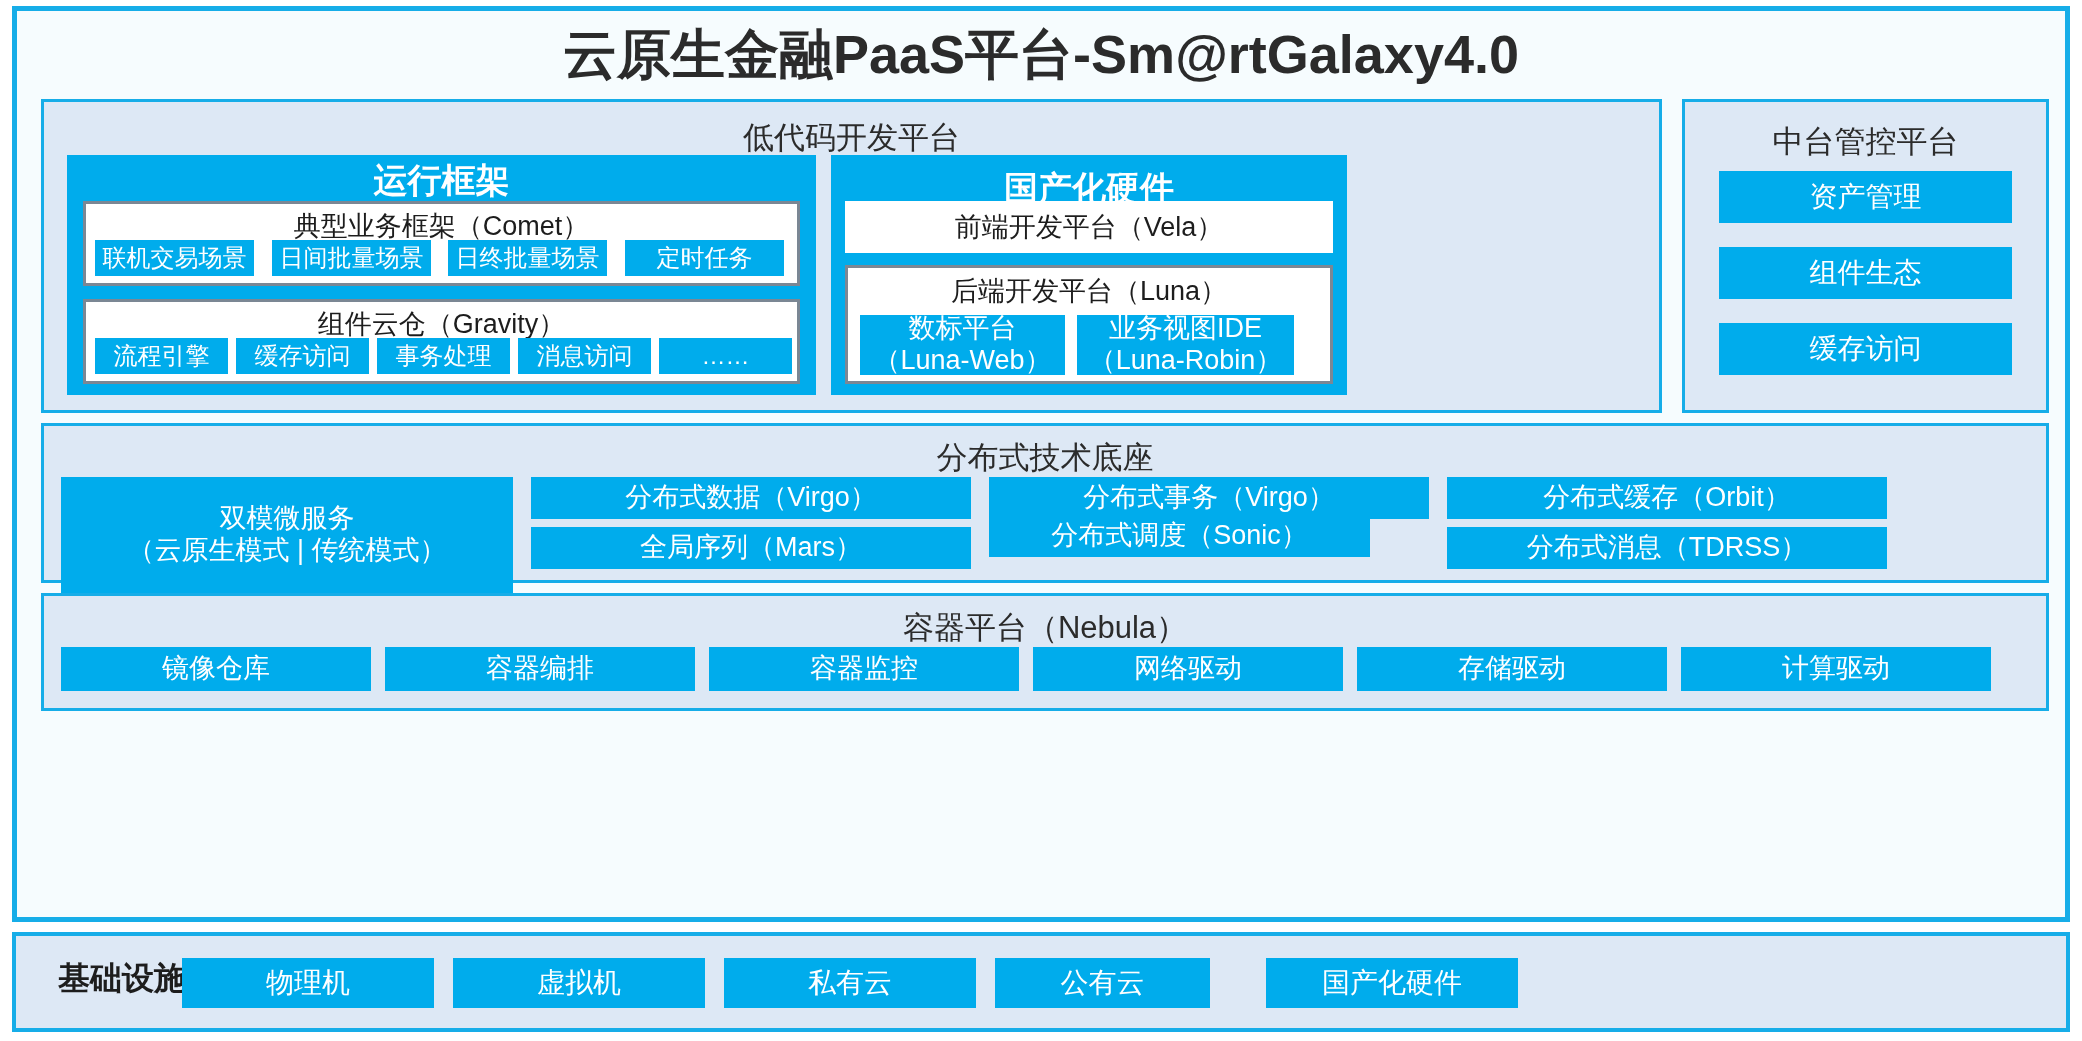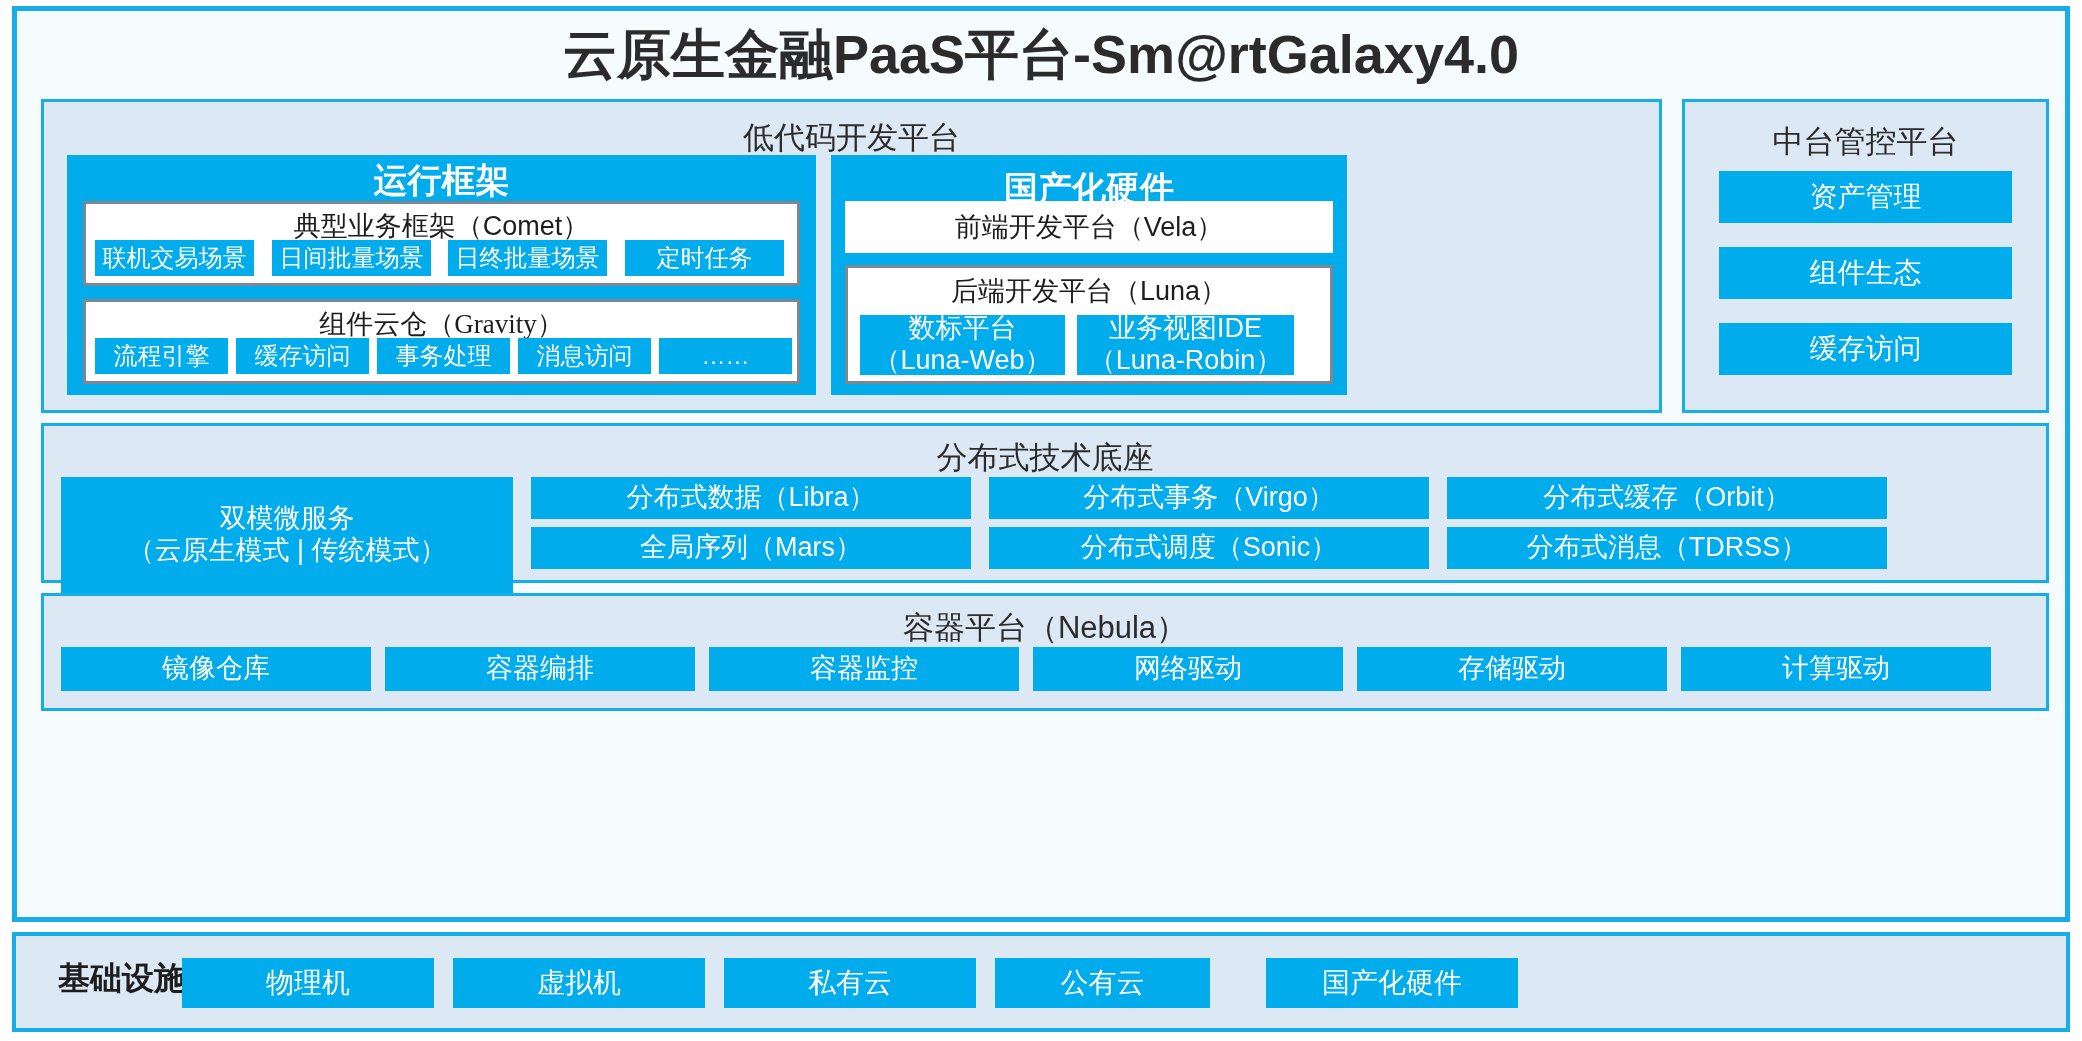--- a/index.html
+++ b/index.html
@@ -155,21 +155,21 @@
 
     <div class="white-card" style="left:66px; top:190px; width:717px; height:85px;">
       <div class="card-title" style="margin-top:9px;">典型业务框架（Comet）</div>
     </div>
     <div class="chip" style="left:78px; top:229px; width:159px; height:36px;">联机交易场景</div>
     <div class="chip" style="left:255px; top:229px; width:159px; height:36px;">日间批量场景</div>
     <div class="chip" style="left:431px; top:229px; width:159px; height:36px;">日终批量场景</div>
     <div class="chip" style="left:608px; top:229px; width:159px; height:36px;">定时任务</div>
 
     <div class="white-card" style="left:66px; top:288px; width:717px; height:85px;">
-      <div class="card-title" style="margin-top:9px;font-family:Liberation Serif, serif;">组件云仓（Gravity）</div>
+      <div class="card-title" style="margin-top:9px;">组件云仓（Gravity）</div>
     </div>
     <div class="chip" style="left:78px; top:327px; width:133px; height:36px;">流程引擎</div>
     <div class="chip" style="left:219px; top:327px; width:133px; height:36px;">缓存访问</div>
     <div class="chip" style="left:360px; top:327px; width:133px; height:36px;">事务处理</div>
     <div class="chip" style="left:501px; top:327px; width:133px; height:36px;">消息访问</div>
     <div class="chip" style="left:642px; top:327px; width:133px; height:36px;">……</div>
 
     <div class="cyan-block" style="left:814px; top:144px; width:516px; height:240px;">
       <div class="cyan-block-title" style="margin-top:16px;">国产化硬件</div>
     </div>
@@ -199,26 +199,26 @@
 
     <div class="panel" style="left:24px; top:412px; width:2008px; height:160px;">
       <div class="panel-title" style="margin-top:16px;">分布式技术底座</div>
     </div>
 
     <div class="chip two-line lg" style="left:44px; top:466px; width:452px; height:116px;justify-content:center;">
       <span class="l1">双模微服务</span>
       <span class="l2">（云原生模式 | 传统模式）</span>
     </div>
 
-    <div class="chip lg" style="left:514px; top:466px; width:440px; height:42px;">分布式数据（Libra）</div>
+    <div class="chip lg" style="left:514px; top:466px; width:440px; height:42px;">分布式数据（Virgo）</div>
     <div class="chip lg" style="left:972px; top:466px; width:440px; height:42px;">分布式事务（Virgo）</div>
     <div class="chip lg" style="left:1430px; top:466px; width:440px; height:42px;">分布式缓存（Orbit）</div>
 
     <div class="chip lg" style="left:514px; top:516px; width:440px; height:42px;">全局序列（Mars）</div>
-    <div class="chip lg" style="left:972px; top:516px; width:440px; height:42px;">分布式调度（Sonic）</div>
+    <div class="chip lg" style="left:972px; top:504px; width:381px; height:42px;">分布式调度（Sonic）</div>
     <div class="chip lg" style="left:1430px; top:516px; width:440px; height:42px;">分布式消息（TDRSS）</div>
 
     <div class="panel" style="left:24px; top:582px; width:2008px; height:118px;">
       <div class="panel-title" style="margin-top:16px;">容器平台（Nebula）</div>
     </div>
     <div class="chip lg" style="left:44px; top:636px; width:310px; height:44px;">镜像仓库</div>
     <div class="chip lg" style="left:368px; top:636px; width:310px; height:44px;">容器编排</div>
     <div class="chip lg" style="left:692px; top:636px; width:310px; height:44px;">容器监控</div>
     <div class="chip lg" style="left:1016px; top:636px; width:310px; height:44px;">网络驱动</div>
     <div class="chip lg" style="left:1340px; top:636px; width:310px; height:44px;">存储驱动</div>

